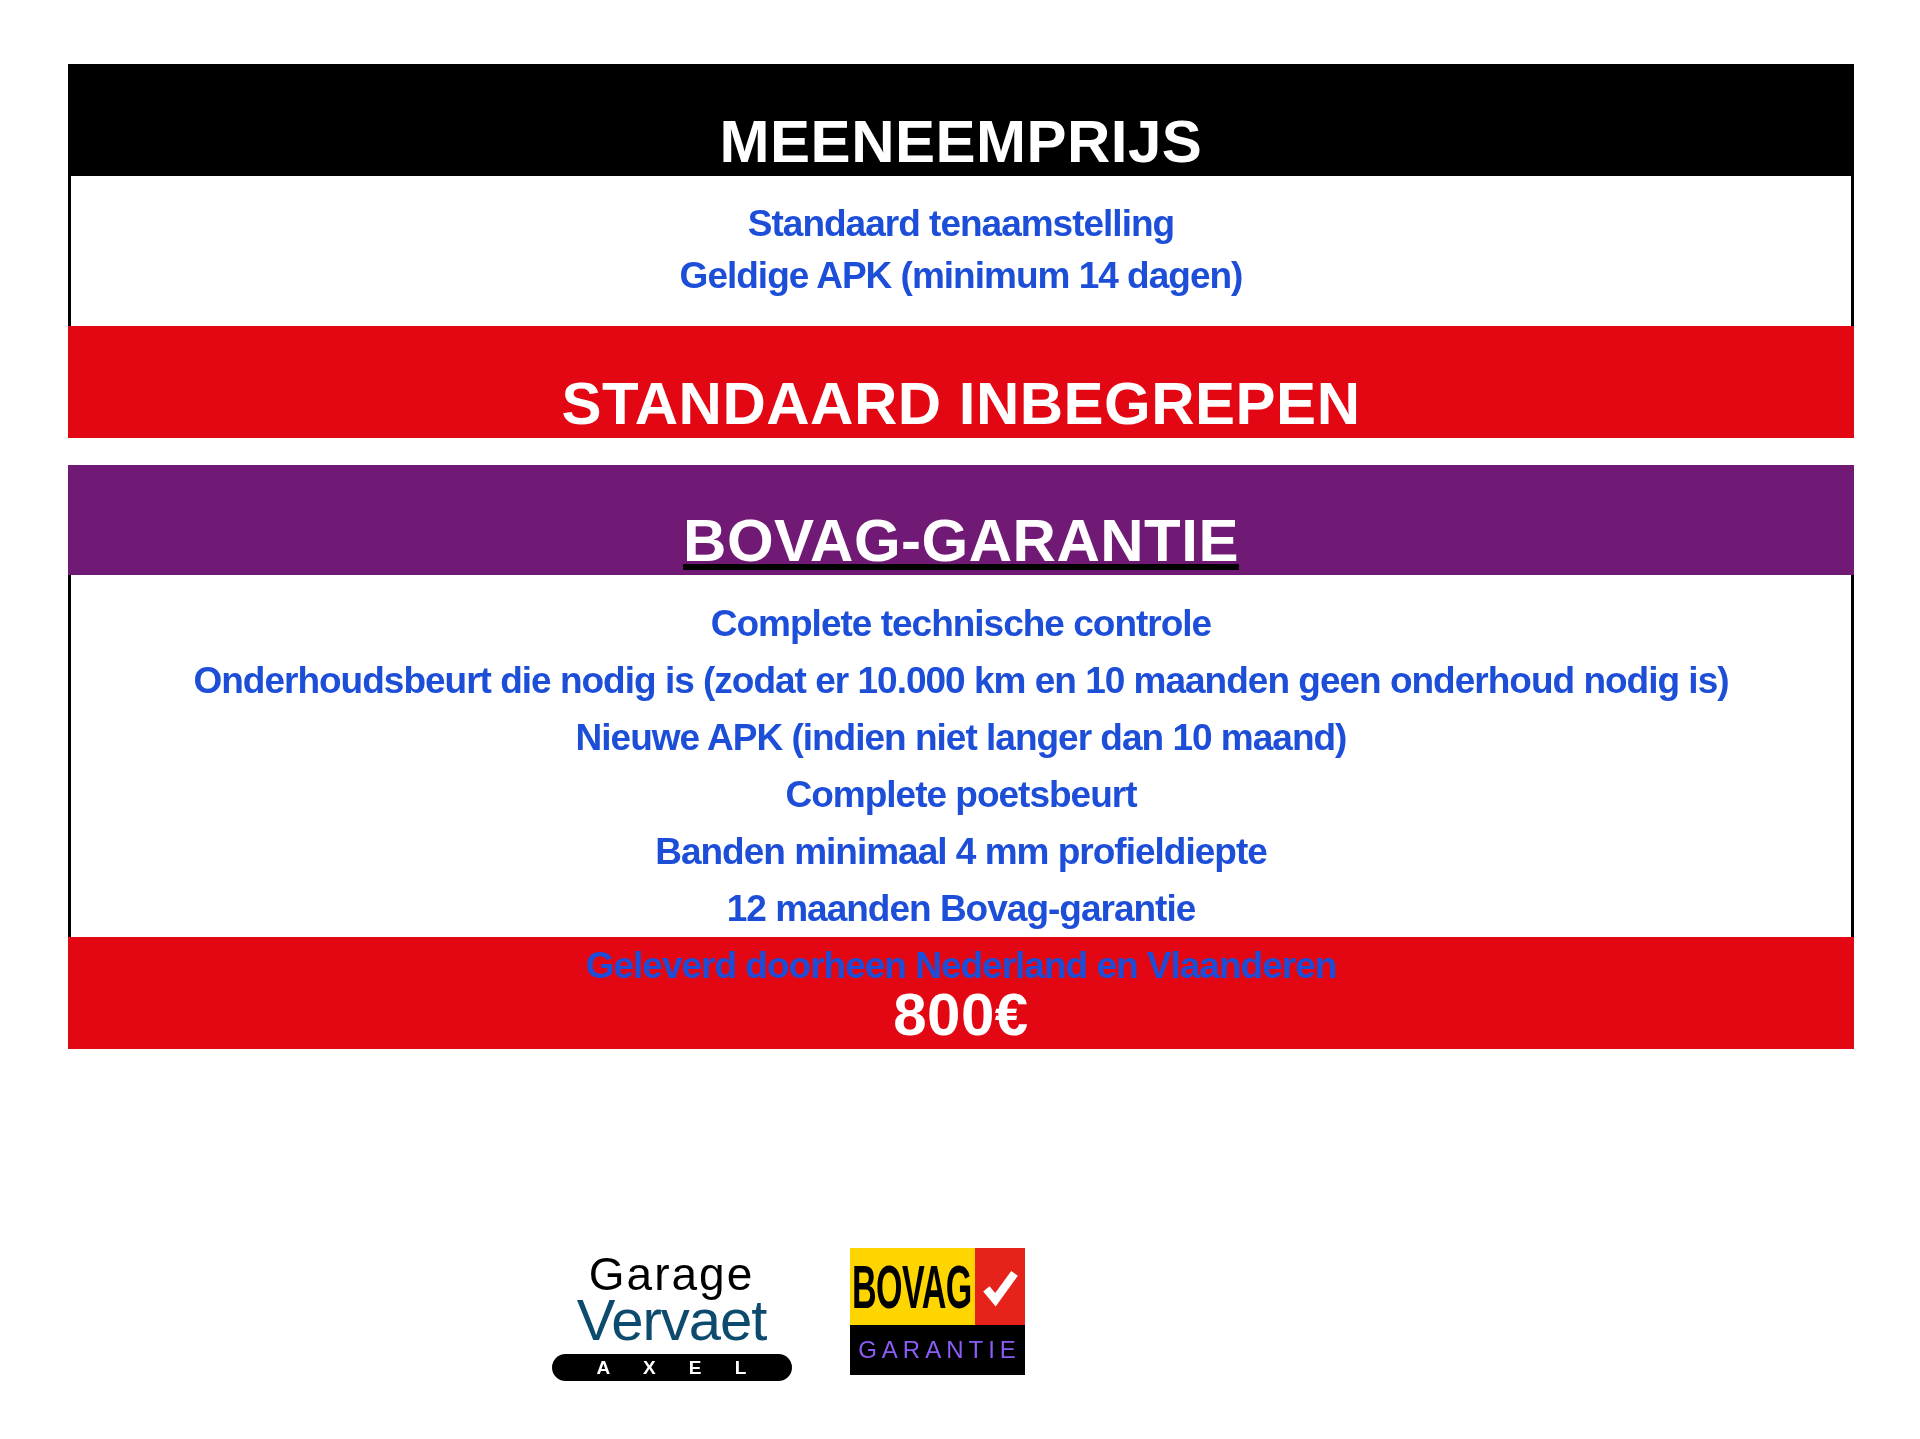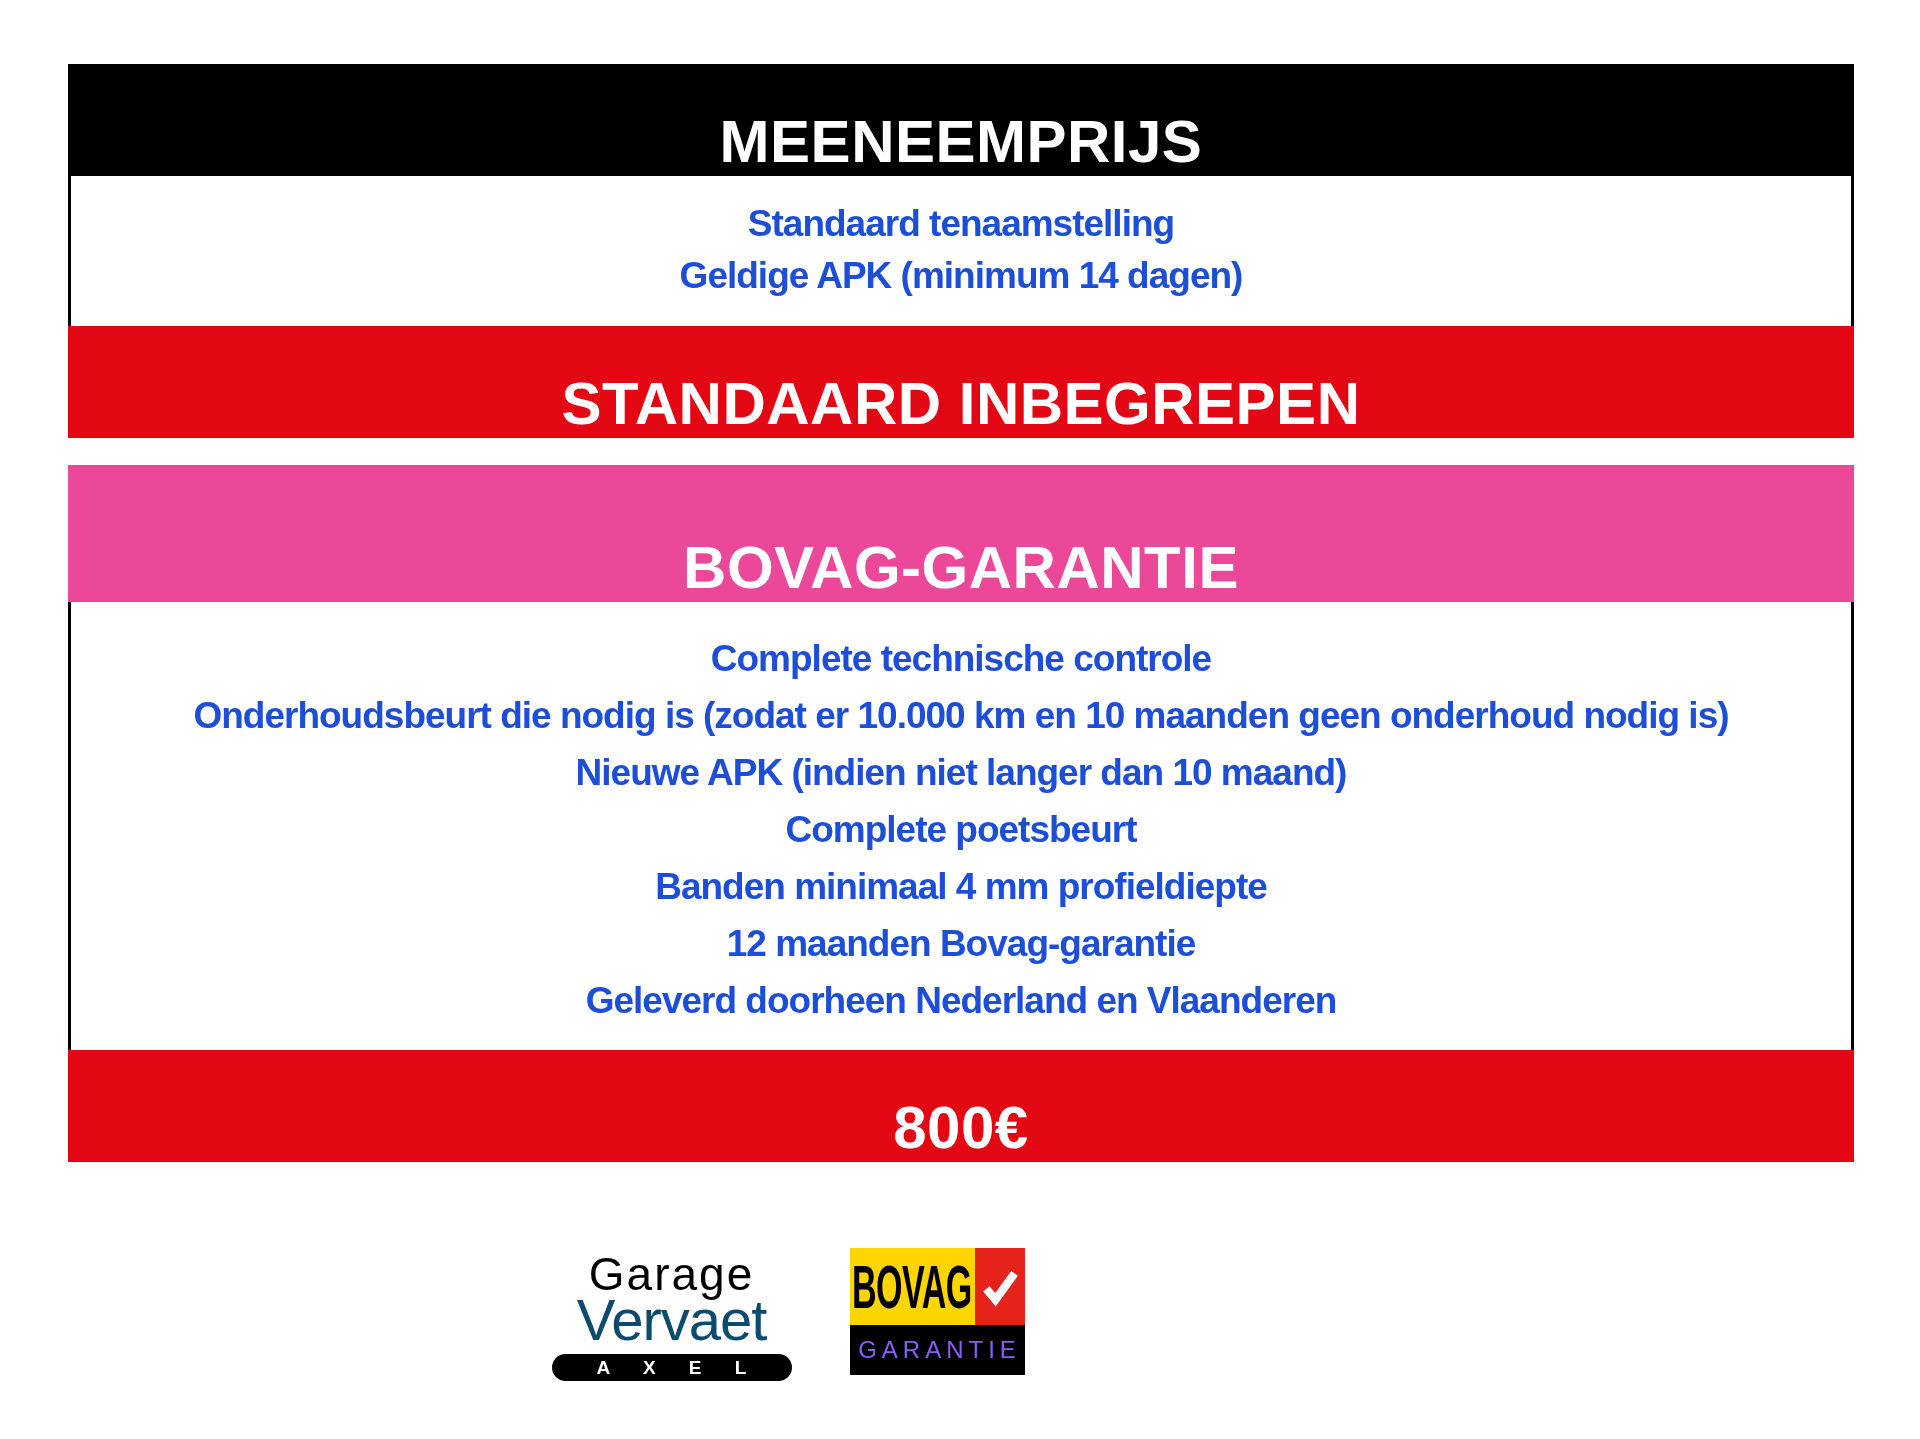--- a/index.html
+++ b/index.html
@@ -18,38 +18,38 @@
     top: 64px;
     width: 1786px;
   }
   .bar {
     display: flex;
     align-items: flex-end;
     justify-content: center;
     width: 100%;
   }
   .bar-black { background: #000000; height: 112px; }
-  .bar-black2 { background: #ec4899; height: 137px; }
+  .bar-black2 { background: #701a75; height: 110px; text-decoration: underline; }
   .bar-red { background: #e30613; height: 112px; }
   .bar-title {
     color: #ffffff;
     font-weight: 700;
     font-size: 60px;
     letter-spacing: 0.5px;
     white-space: nowrap;
   }
   .white-box {
     background: #ffffff;
     border-left: 3px solid #000000;
     border-right: 3px solid #000000;
     box-sizing: border-box;
     text-align: center;
   }
   .box-conditions { height: 150px; padding-top: 22px; }
-  .box-items { height: 448px; padding-top: 28px; }
+  .box-items { height: 362px; padding-top: 20px; }
   .text-line {
     font-weight: 700;
     font-size: 37px;
     letter-spacing: -1px;
     color: #1d4ed8;
     white-space: nowrap;
   }
   .box-conditions .text-line { line-height: 52px; }
   .box-items .text-line { line-height: 57px; }
   .spacer { height: 27px; background: #ffffff; }

